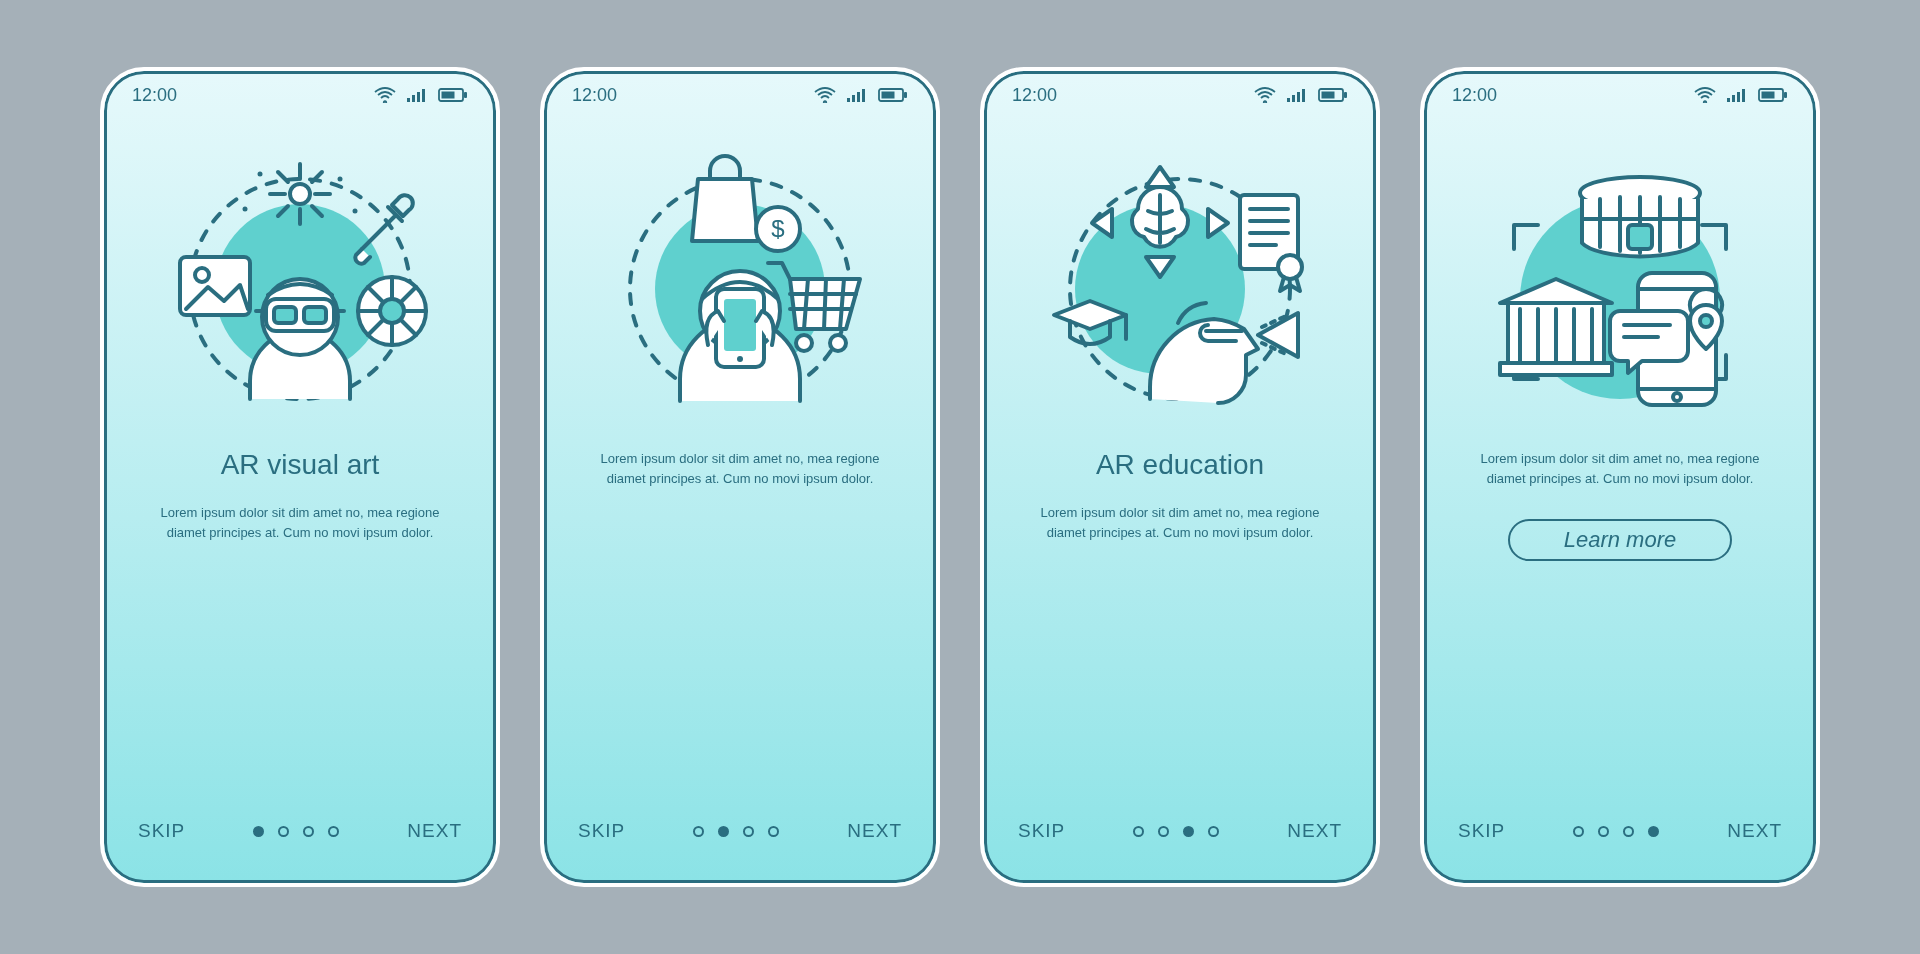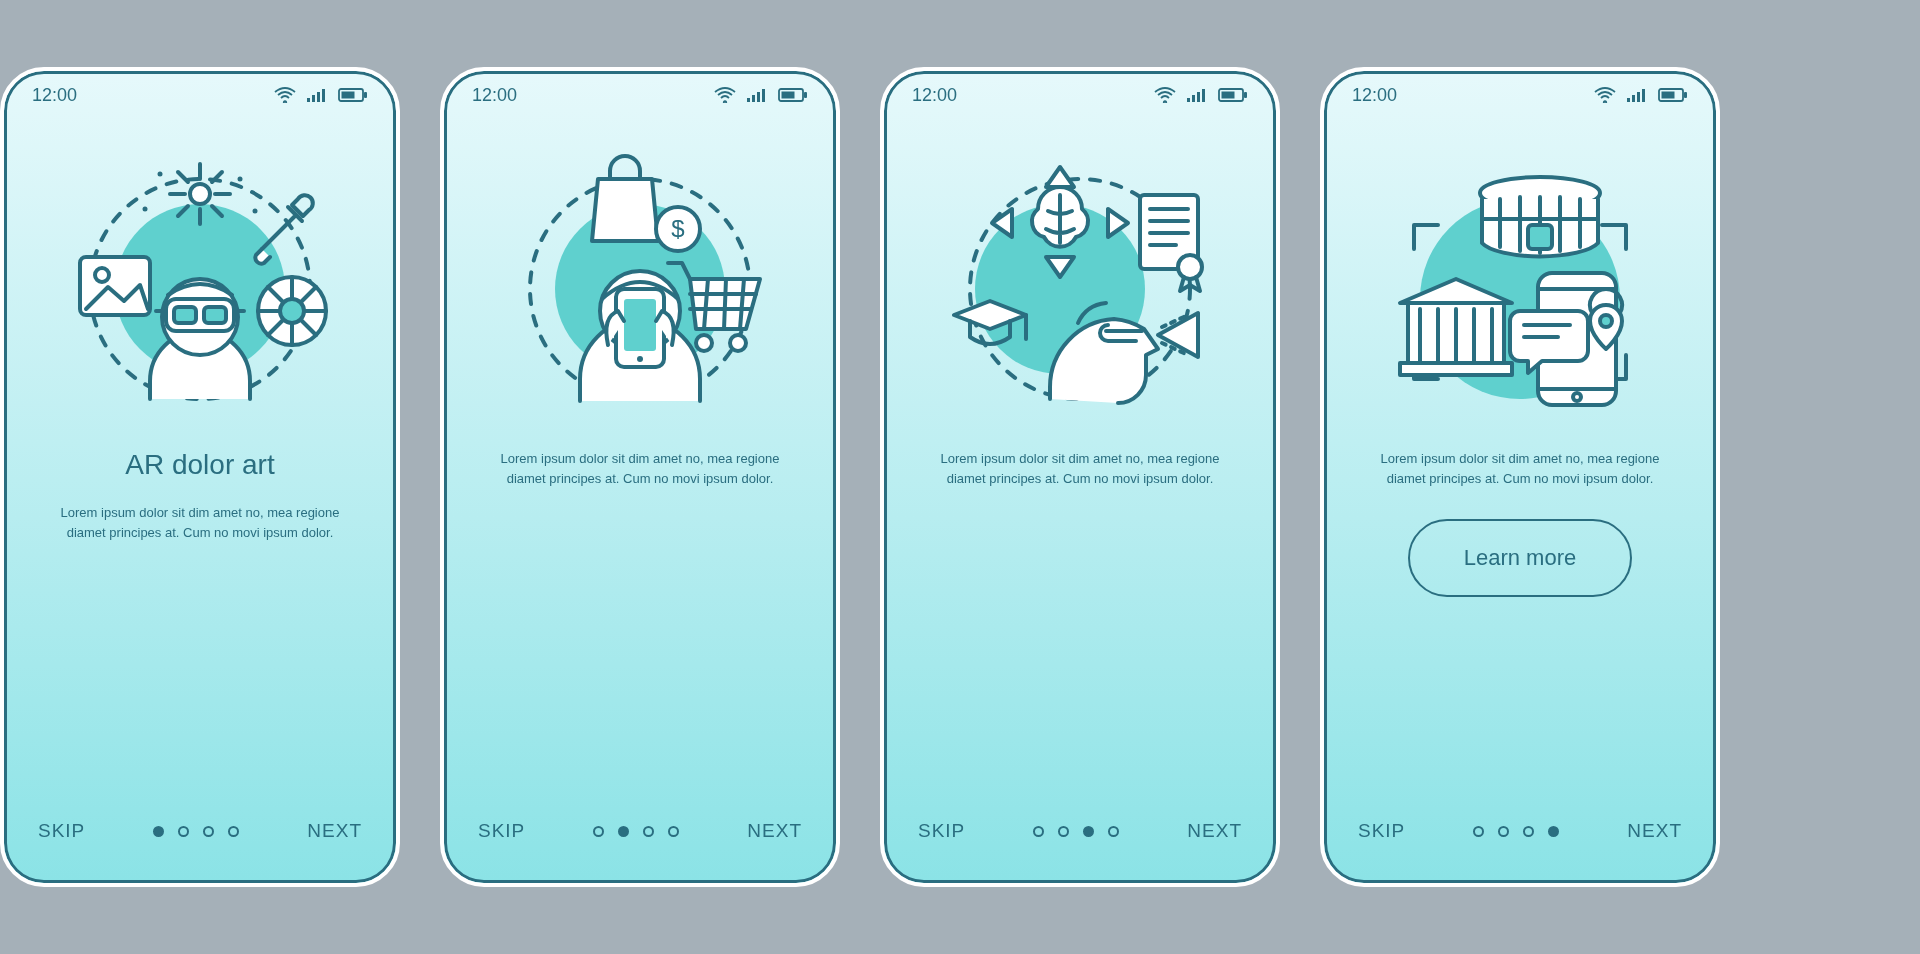--- a/index.html
+++ b/index.html
@@ -10,20 +10,21 @@
     justify-content: center;
     align-items: center;
     font-family: "Helvetica Neue", Arial, sans-serif;
     min-height: 954px;
   }
   .stage {
     width: 1920px;
     height: 954px;
     background: #a5b0b8;
     display: flex;
+    justify-content: center;
     align-items: center;
     gap: 40px;
   }
   .phone {
     width: 400px;
     height: 820px;
     border-radius: 44px;
     background: linear-gradient(180deg, #e6f9fb 0%, #b7edf0 55%, #8be3e6 100%);
     border: 4px solid #fff;
     box-shadow: 0 0 0 3px #2a6e80 inset;
@@ -68,27 +69,28 @@
     font-weight: 400;
     margin-bottom: 22px;
   }
   .body {
     font-size: 13px;
     line-height: 1.55;
   }
   .learn-more {
     display: inline-block;
     margin-top: 30px;
-    padding: 24px 54px;
+    padding: 6px 54px;
     border: 2.5px solid #2a6e80;
     border-radius: 40px;
     font-size: 22px;
     color: #2a6e80;
     background: transparent;
     cursor: pointer;
+    font-style: italic;
   }
 
   
   .bottom-nav {
     height: 88px;
     display: flex;
     align-items: center;
     justify-content: space-between;
     padding: 0 34px 16px 34px;
     color: #2a6e80;
@@ -174,21 +176,21 @@
             <rect x="116" y="160" width="68" height="32" rx="10" fill="#fff"></rect>
             <rect x="124" y="168" width="22" height="16" rx="4" fill="#5fd0ce"></rect>
             <rect x="154" y="168" width="22" height="16" rx="4" fill="#5fd0ce"></rect>
             <path d="M116 172 h-10 M194 172 h-10"></path>
             <path d="M118 156 q32 -22 64 0"></path>
           </g>
         </g>
       </svg>
     </div>
     <div class="content">
-      <h2 class="title">AR dolor art</h2>
+      <h2 class="title">AR visual art</h2>
       <p class="body">Lorem ipsum dolor sit dim amet no, mea regione diamet principes at. Cum no movi ipsum dolor.</p>
     </div>
     <div class="bottom-nav">
       <span class="nav-btn">SKIP</span>
       <span class="dots">
         <span class="dot filled"></span>
         <span class="dot"></span>
         <span class="dot"></span>
         <span class="dot"></span>
       </span>
@@ -328,20 +330,21 @@
             <path d="M148 184 q8 -18 28 -20"></path>
 
             <path d="M228 196 l40 -22 v44 z" fill="#fff"></path>
             <line x1="232" y1="188" x2="258" y2="176" stroke-dasharray="4 6"></line>
             <line x1="232" y1="204" x2="258" y2="216" stroke-dasharray="4 6"></line>
           </g>
         </g>
       </svg>
     </div>
     <div class="content">
+      <h2 class="title">AR education</h2>
       <p class="body">Lorem ipsum dolor sit dim amet no, mea regione diamet principes at. Cum no movi ipsum dolor.</p>
     </div>
     <div class="bottom-nav">
       <span class="nav-btn">SKIP</span>
       <span class="dots">
         <span class="dot"></span>
         <span class="dot"></span>
         <span class="dot filled"></span>
         <span class="dot"></span>
       </span>

